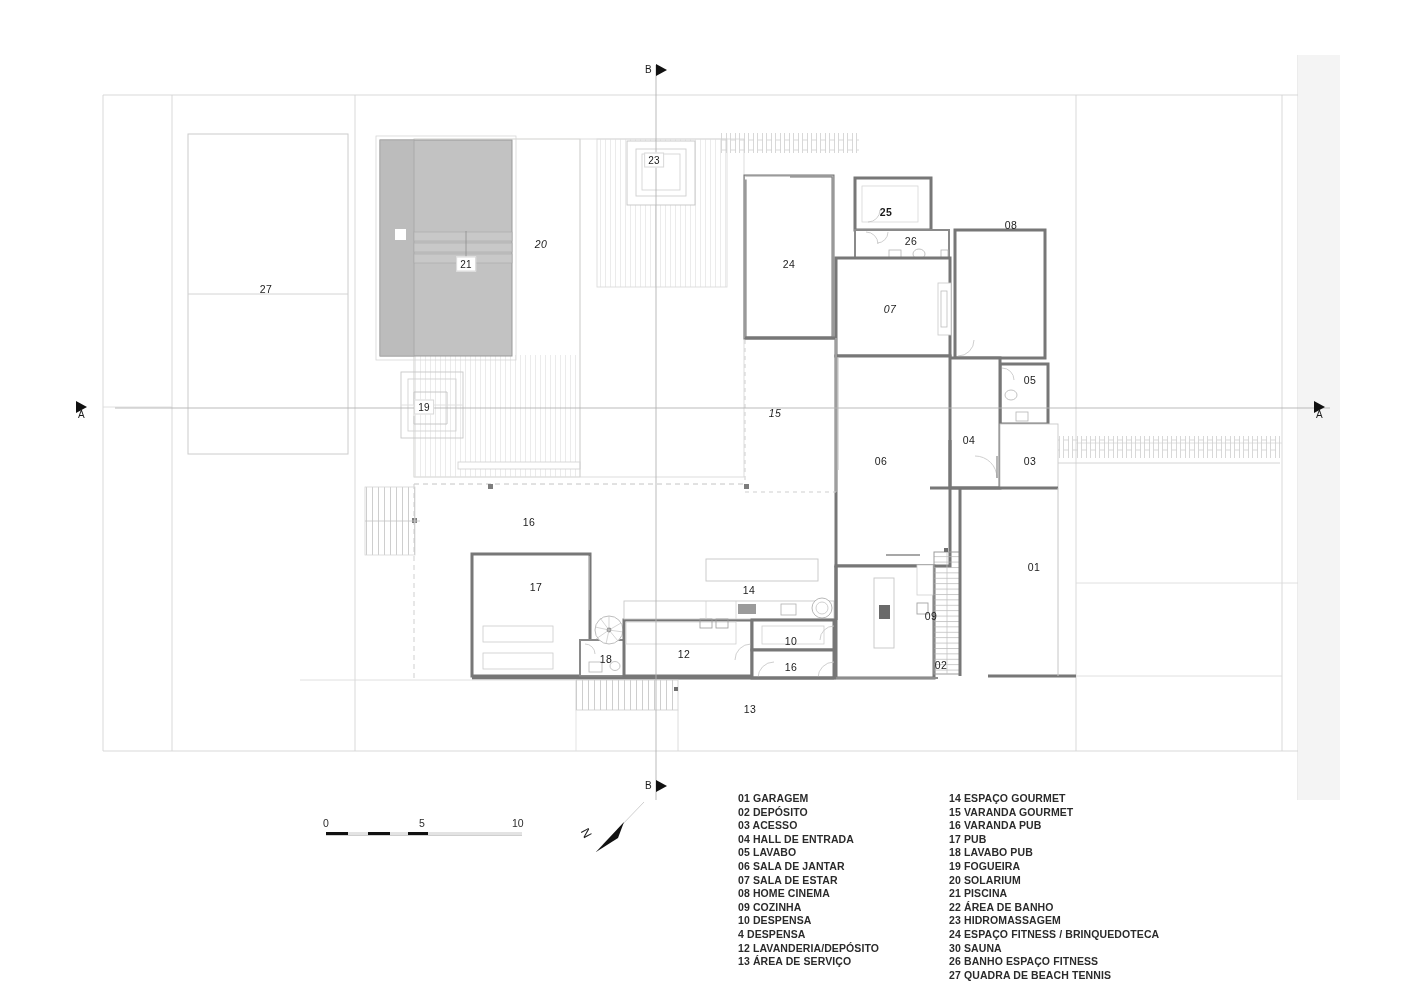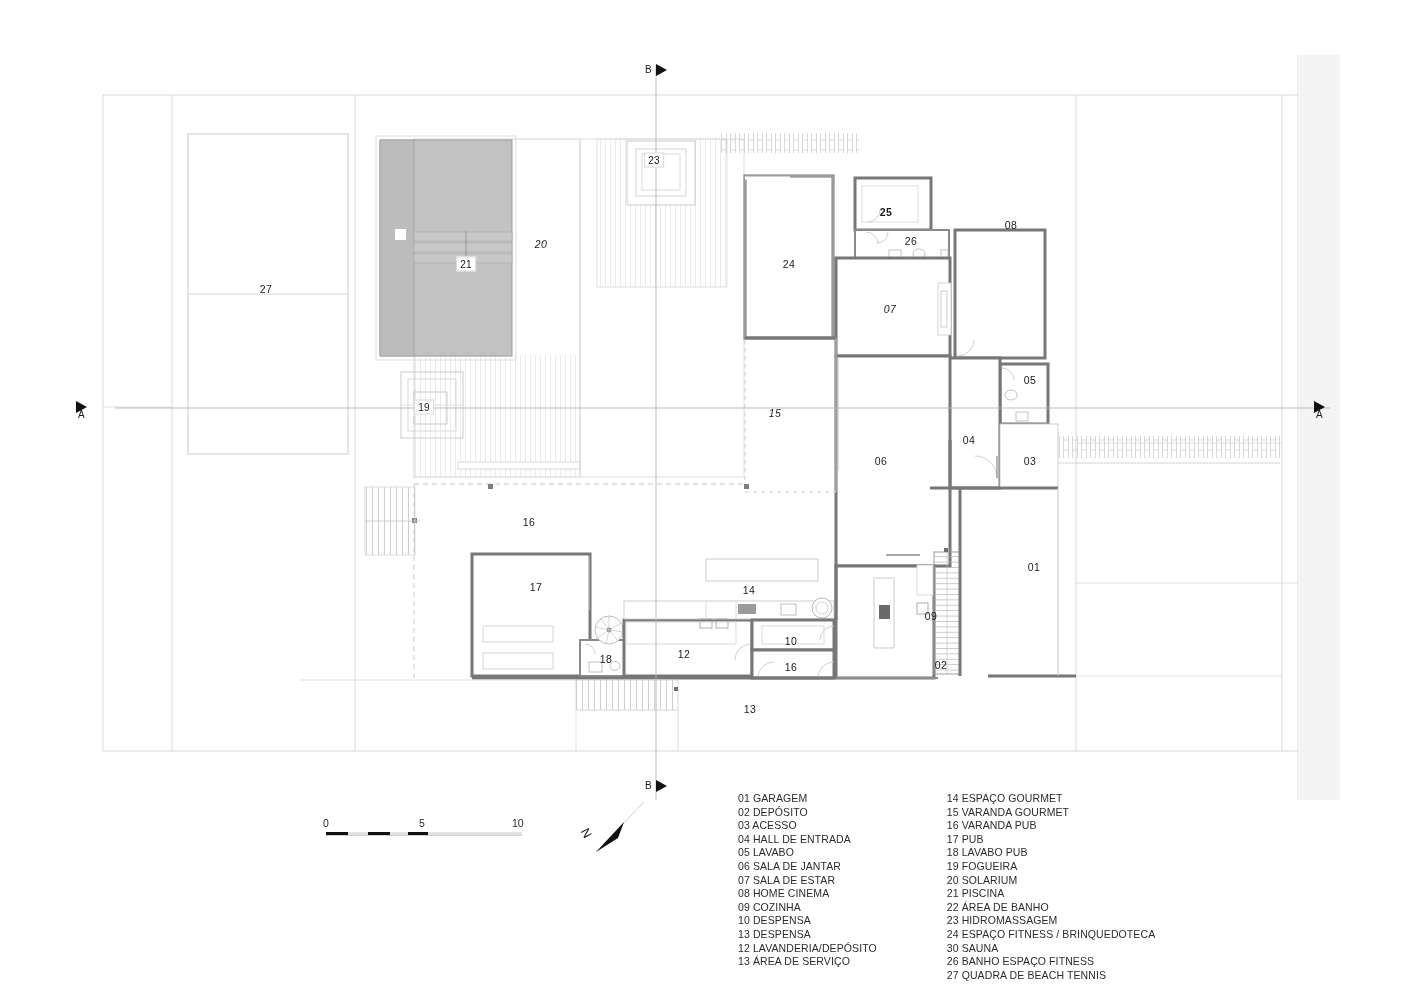--- a/index.html
+++ b/index.html
@@ -14,21 +14,21 @@
   svg.plan{position:absolute;left:0;top:0;width:1405px;height:1000px;}
 
   
   #legend{
     position:absolute; left:738px; top:792px; width:420px;
     display:flex; gap:70px;
     font-size:10.5px; line-height:13.6px; letter-spacing:.1px;
     color:#2b2b2b;
   }
   #legend .col{display:flex;flex-direction:column;}
-  #legend .row{white-space:nowrap;}
+  #legend .row{white-space:nowrap;font-weight:bold;}
 
   
   #scalebar{position:absolute;left:326px;top:818px;width:200px;height:26px;}
   #scalebar .ticks{position:absolute;left:0;top:14px;width:196px;height:4px;}
   #scalebar .seg{position:absolute;top:0;height:3.4px;}
   #scalebar .seg.dark{background:#111;}
   #scalebar .seg.light{background:#e3e3e3;}
   #scalebar .baseline{position:absolute;left:0;top:3.4px;width:196px;height:1px;background:#cfcfcf;}
   #scalebar .lab{position:absolute;top:-1px;font-size:10.5px;color:#2b2b2b;}
   #scalebar .lab.l0{left:-3px;}
@@ -409,21 +409,21 @@
         <div class="row">01 GARAGEM</div>
         <div class="row">02 DEPÓSITO</div>
         <div class="row">03 ACESSO</div>
         <div class="row">04 HALL DE ENTRADA</div>
         <div class="row">05 LAVABO</div>
         <div class="row">06 SALA DE JANTAR</div>
         <div class="row">07 SALA DE ESTAR</div>
         <div class="row">08 HOME CINEMA</div>
         <div class="row">09 COZINHA</div>
         <div class="row">10 DESPENSA</div>
-        <div class="row">13 DESPENSA</div>
+        <div class="row">4 DESPENSA</div>
         <div class="row">12 LAVANDERIA/DEPÓSITO</div>
         <div class="row">13 ÁREA DE SERVIÇO</div>
       </div>
     <div class="col" id="legend-right">
         <div class="row">14 ESPAÇO GOURMET</div>
         <div class="row">15 VARANDA GOURMET</div>
         <div class="row">16 VARANDA PUB</div>
         <div class="row">17 PUB</div>
         <div class="row">18 LAVABO PUB</div>
         <div class="row">19 FOGUEIRA</div>

